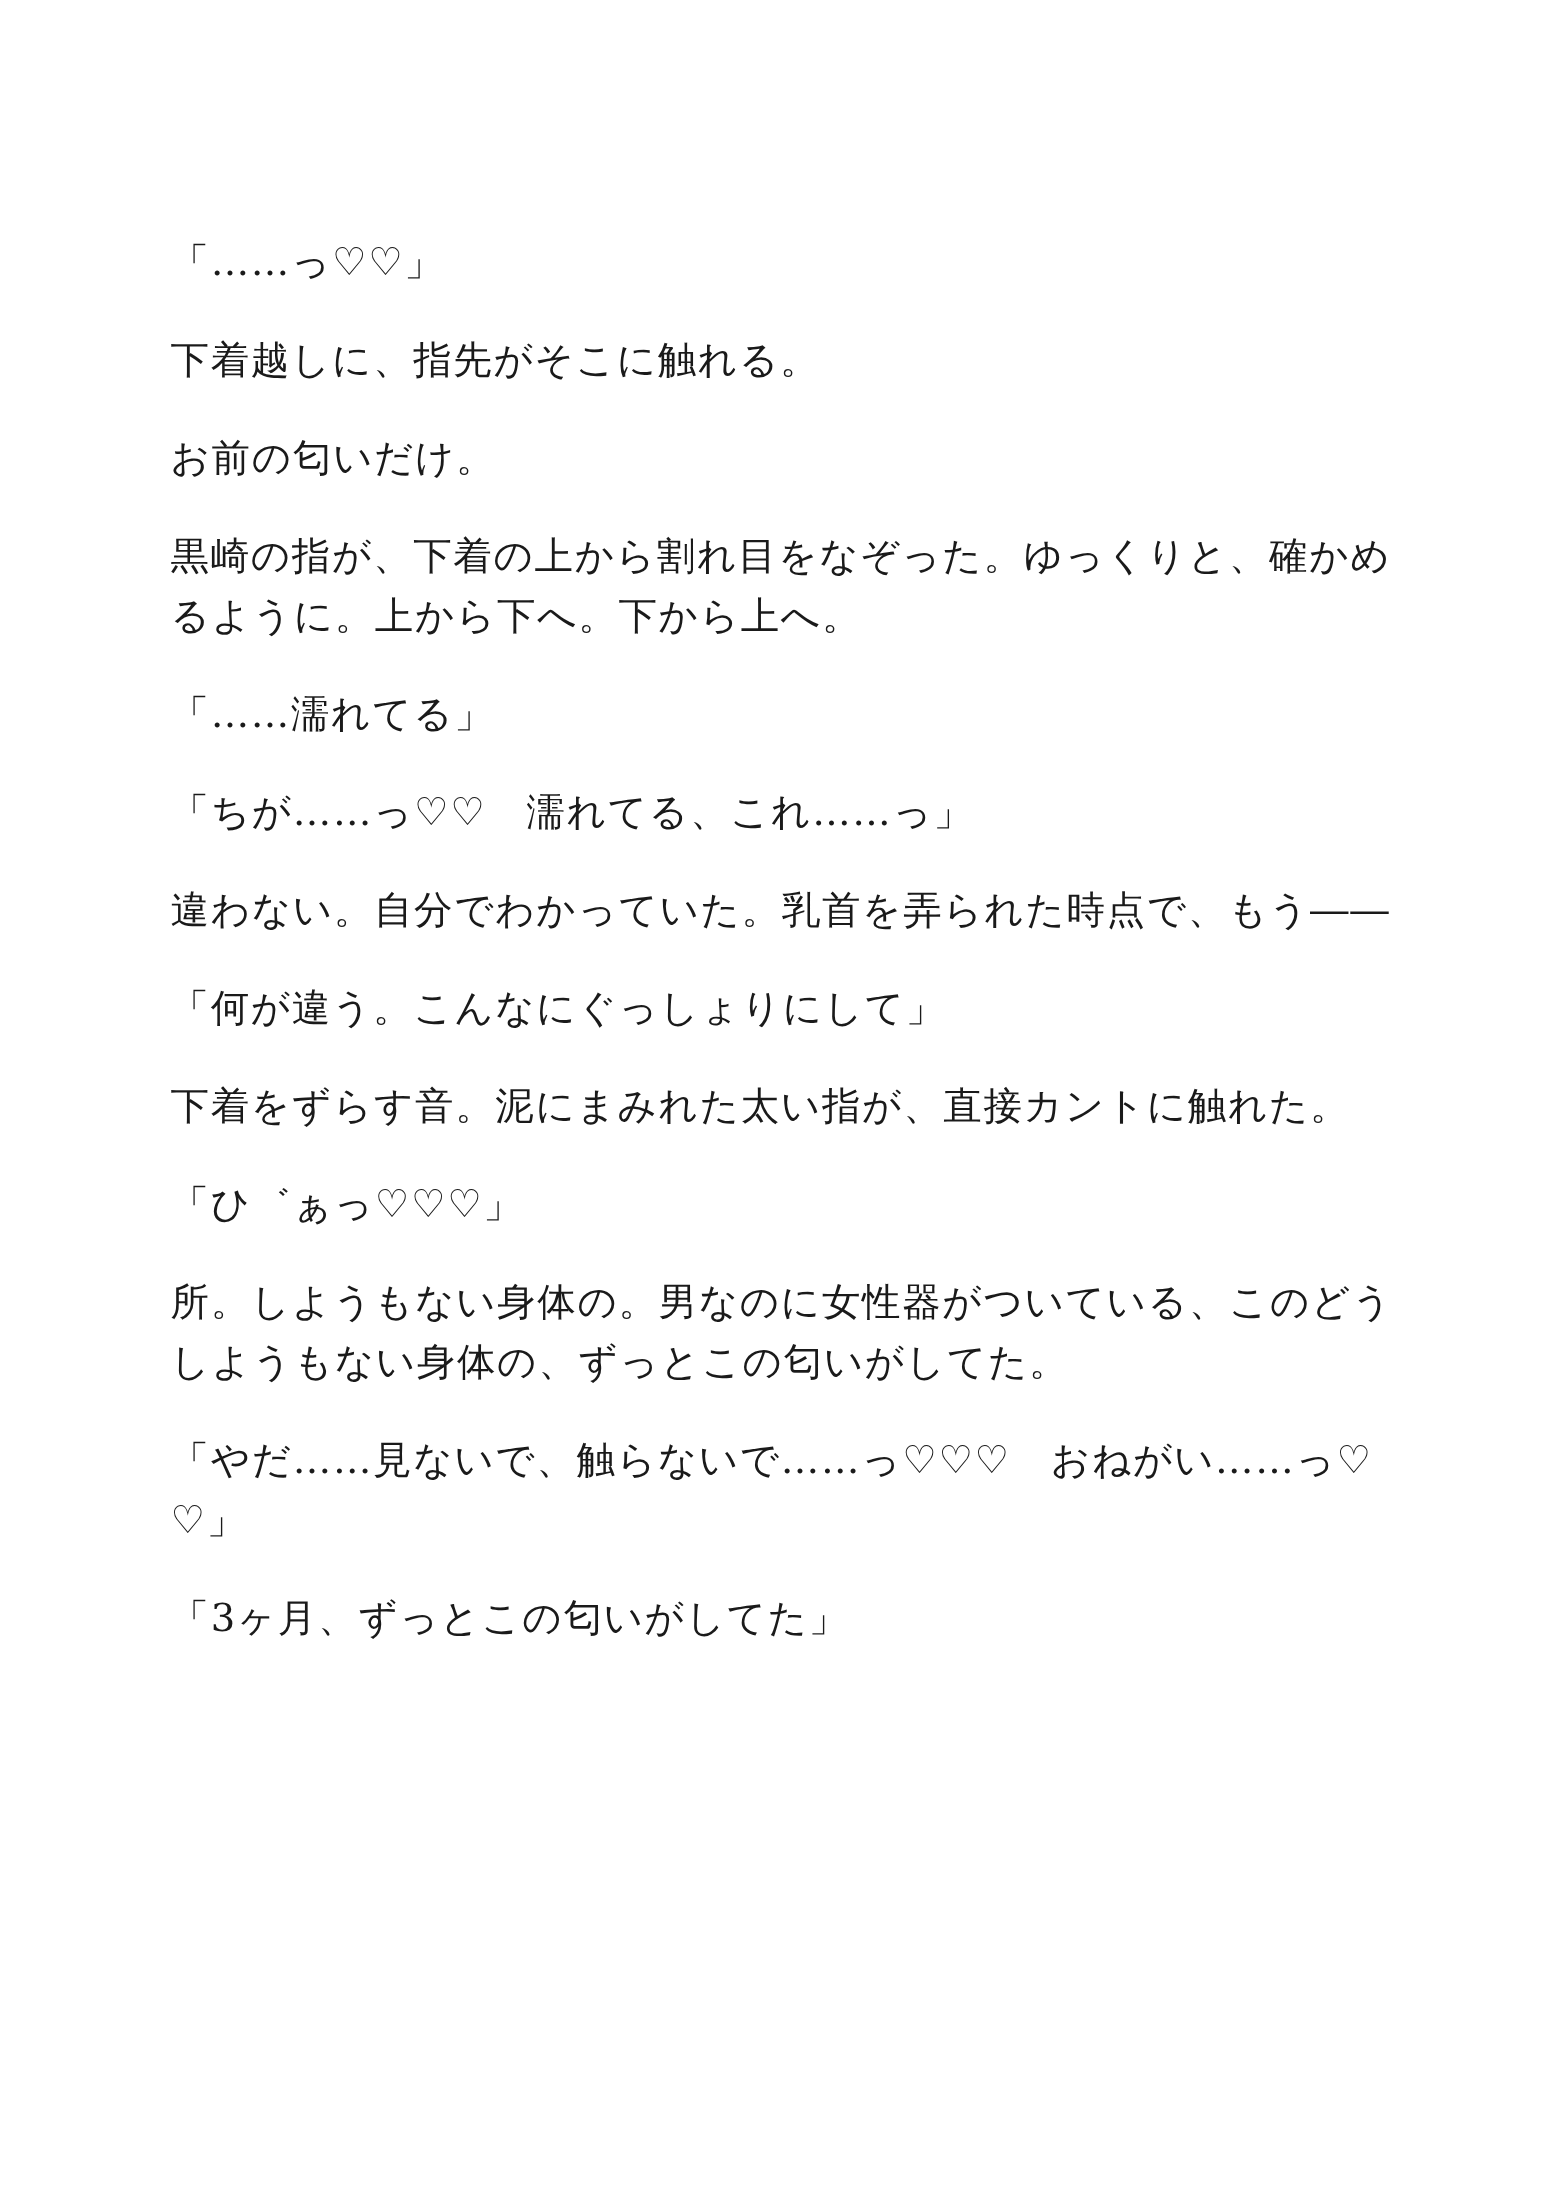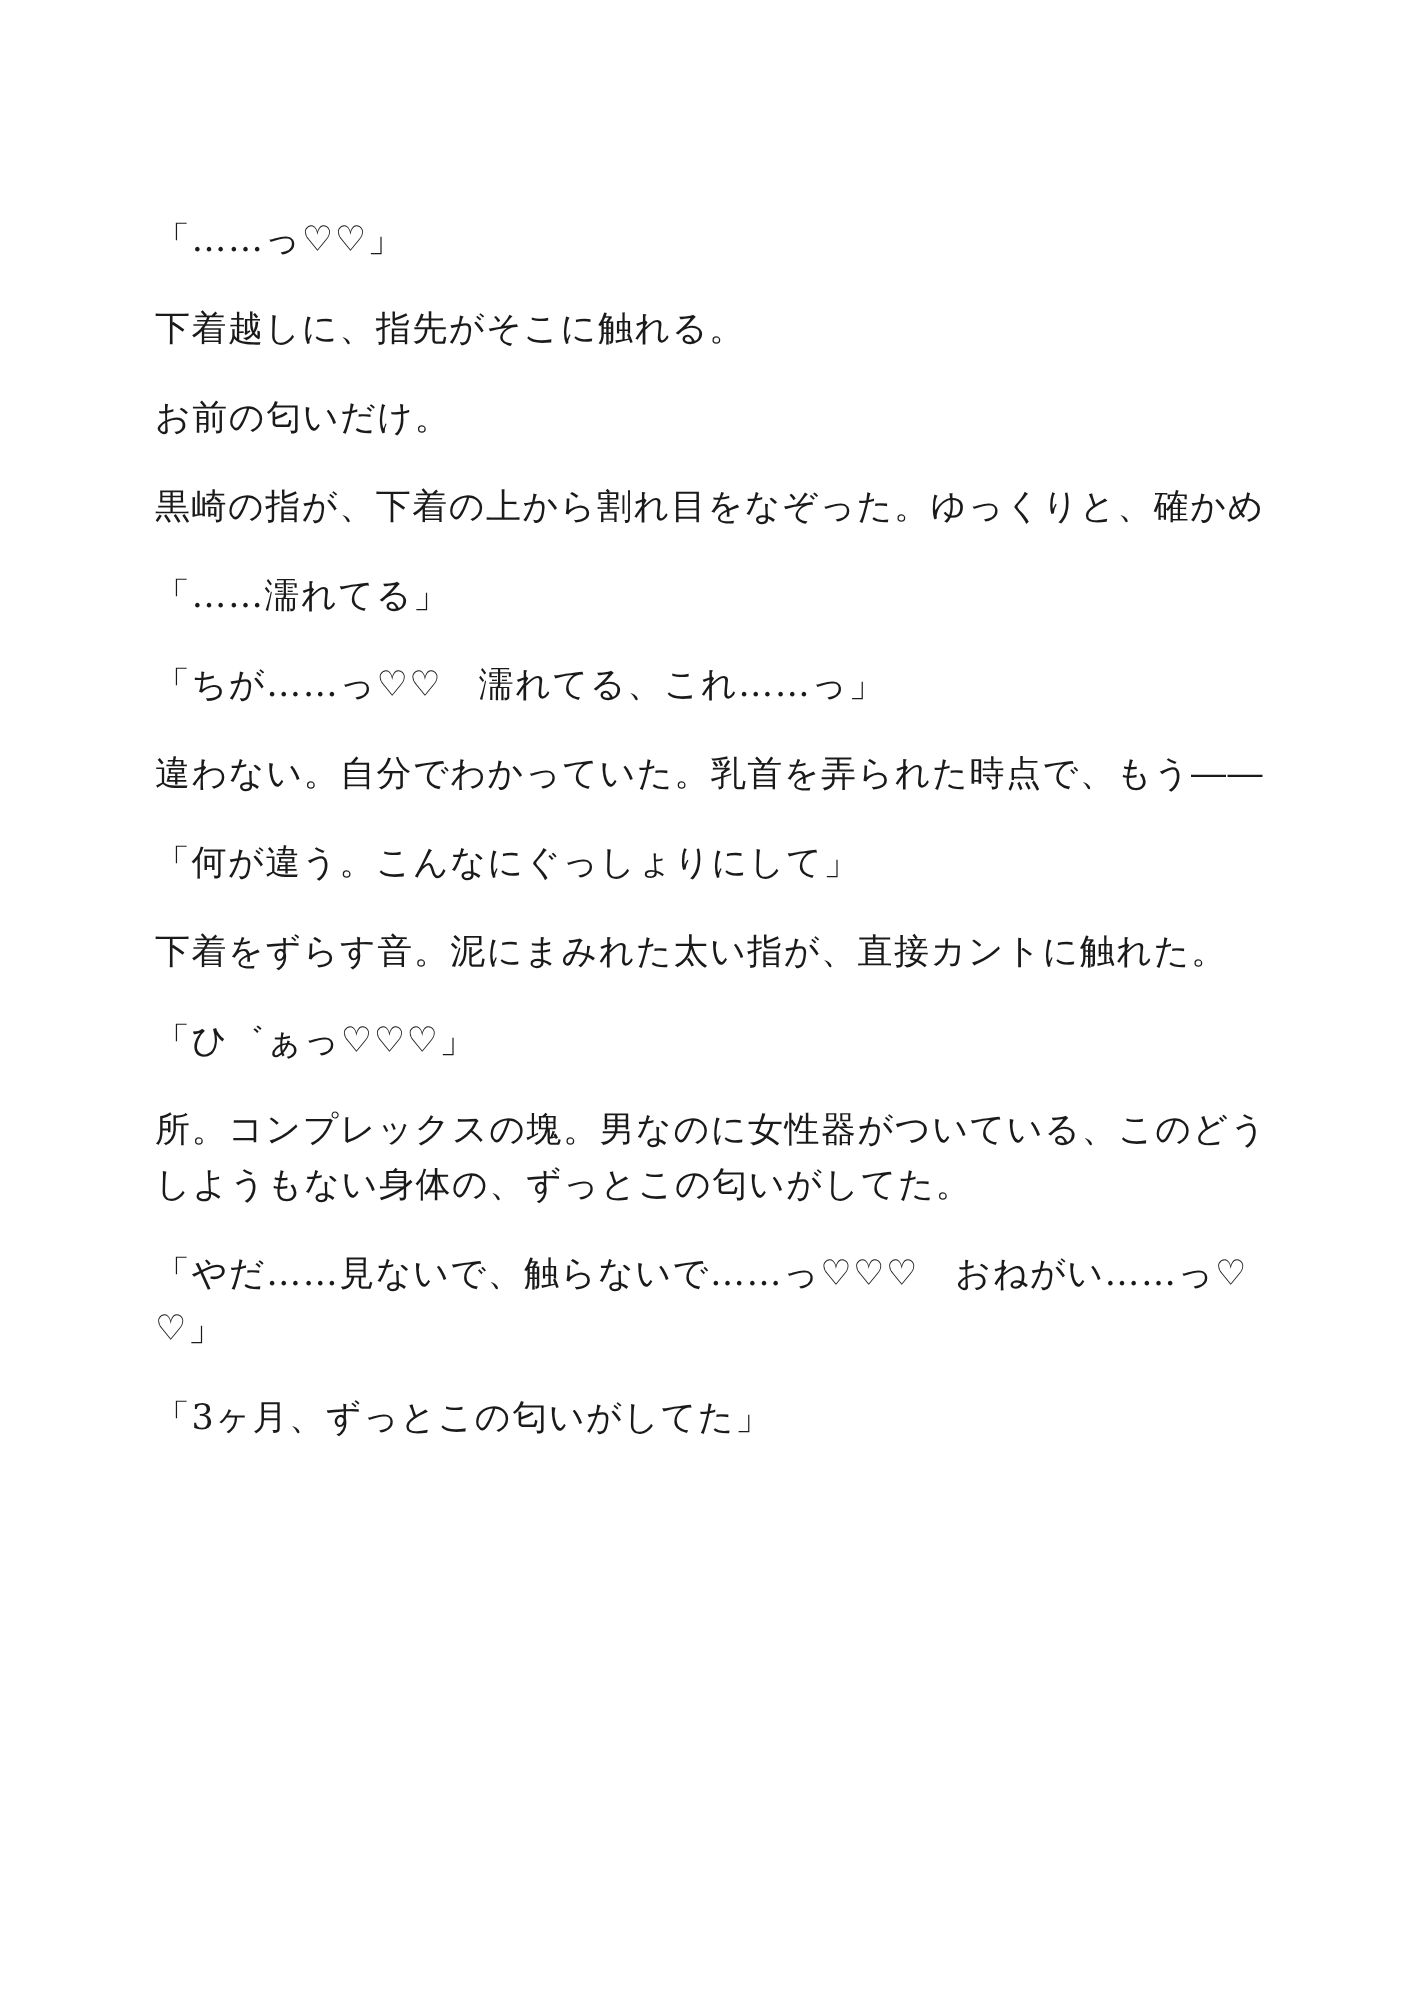--- a/index.html
+++ b/index.html
@@ -42,20 +42,21 @@
   <div class="paragraph">
     <div class="line">下着越しに、指先がそこに触れる。</div>
   </div>
 
   <div class="paragraph">
     <div class="line">お前の匂いだけ。</div>
   </div>
 
   <div class="paragraph">
     <div class="line">黒崎の指が、下着の上から割れ目をなぞった。ゆっくりと、確かめ</div>
+    <div class="line">るように。上から下へ。下から上へ。</div>
   </div>
 
   <div class="paragraph">
     <div class="line">「……濡れてる」</div>
   </div>
 
   <div class="paragraph">
     <div class="line">「ちが……っ♡♡　濡れてる、これ……っ」</div>
   </div>
 
@@ -69,21 +70,21 @@
 
   <div class="paragraph">
     <div class="line">下着をずらす音。泥にまみれた太い指が、直接カントに触れた。</div>
   </div>
 
   <div class="paragraph">
     <div class="line">「ひ゛ぁっ♡♡♡」</div>
   </div>
 
   <div class="paragraph">
-    <div class="line">所。コンプレックスの塊。男なのに女性器がついている、このどう</div>
+    <div class="line">所。しようもない身体の。男なのに女性器がついている、このどう</div>
     <div class="line">しようもない身体の、ずっとこの匂いがしてた。</div>
   </div>
 
   <div class="paragraph">
     <div class="line">「やだ……見ないで、触らないで……っ♡♡♡　おねがい……っ♡</div>
     <div class="line">♡」</div>
   </div>
 
   <div class="paragraph">
     <div class="line">「3ヶ月、ずっとこの匂いがしてた」</div>

